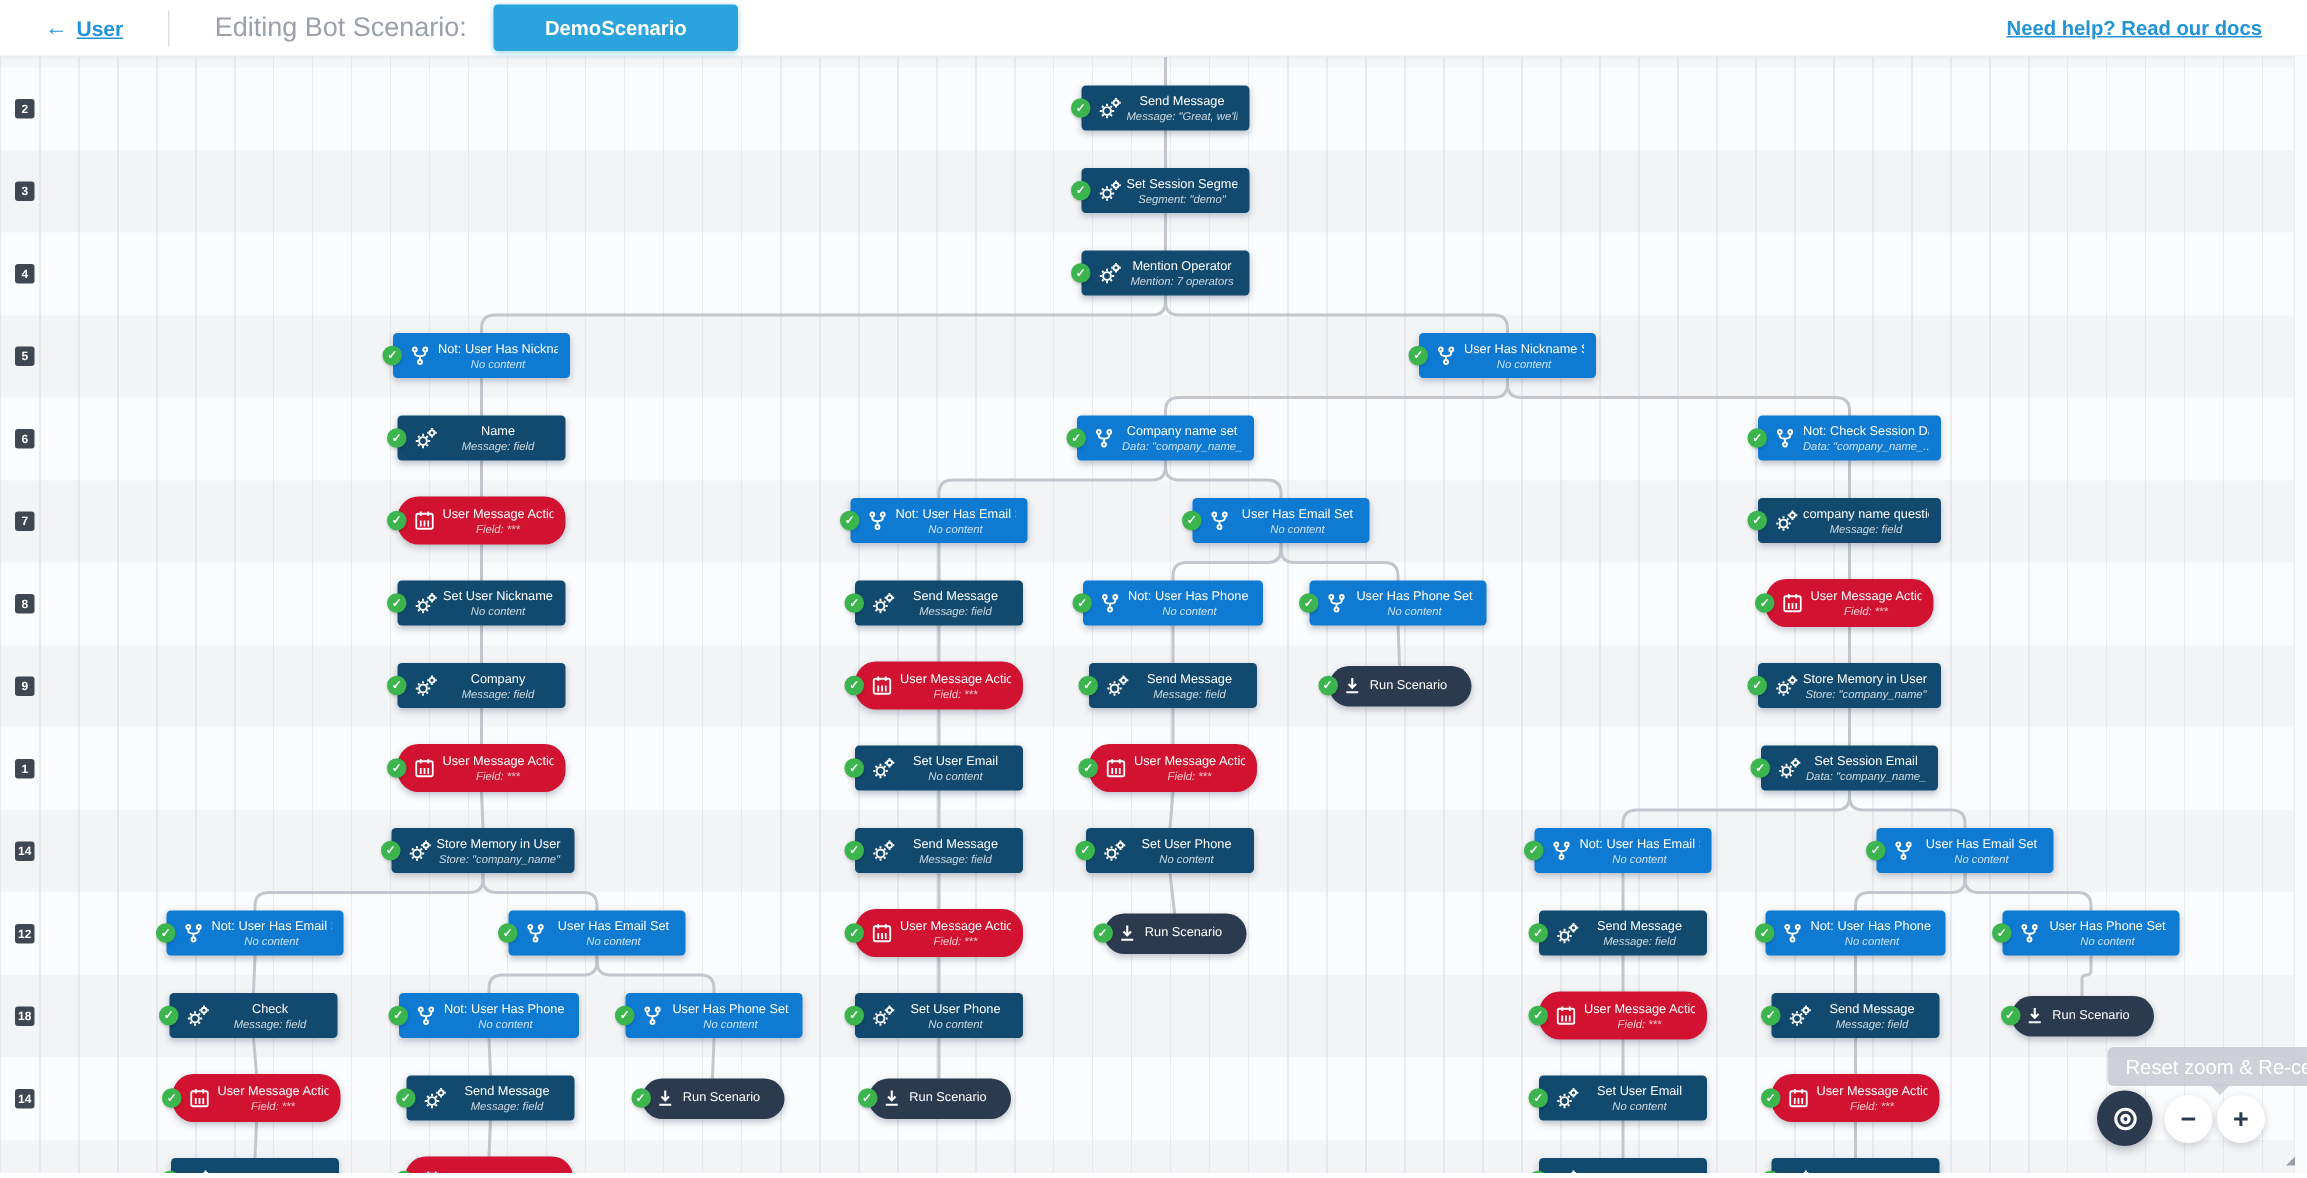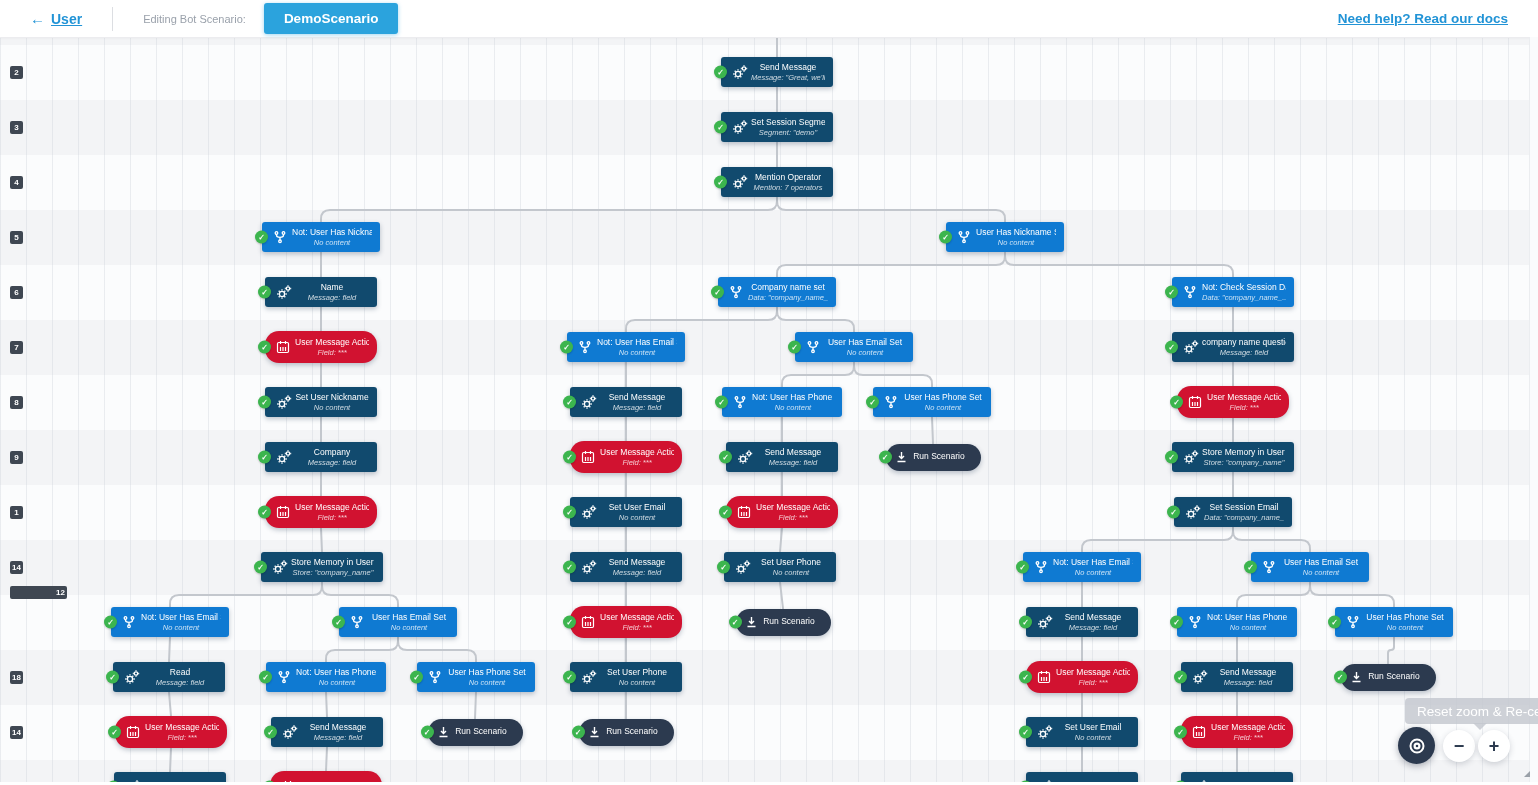--- a/index.html
+++ b/index.html
@@ -7,23 +7,23 @@
 
   
   .header{position:absolute;top:0;left:0;width:1538px;height:37px;background:#fff;
     display:flex;align-items:center;z-index:30;border-bottom:1px solid #ececef;
     box-shadow:0 1px 2px rgba(0,0,0,.03);}
   .back{margin-left:30px;display:flex;align-items:center;gap:6px;color:#2193d6;
     font-size:14px;font-weight:700;cursor:pointer;}
   .back .arrow{font-size:15px;text-decoration:none;}
   .back .lbl{text-decoration:underline;}
   .hdiv{width:1px;height:24px;background:#dcdee2;margin:0 30px;}
-  .editing{color:#9aa1ab;font-size:11px;}
+  .editing{color:#9aa1ab;font-size:18px;}
   .scen-btn{background:#2ba3dd;color:#fff;font-weight:700;font-size:13.5px;
-    padding:8px 20px;border-radius:3px;margin-left:18px;border:none;cursor:pointer;
+    padding:8px 34px;border-radius:3px;margin-left:18px;border:none;cursor:pointer;
     box-shadow:0 1px 4px rgba(43,163,221,.45);text-align:center;}
   .help{margin-left:auto;margin-right:30px;color:#2193d6;font-size:13.5px;
     font-weight:600;text-decoration:underline;cursor:pointer;}
 
   
   .canvas{position:absolute;top:37px;left:0;width:1530px;height:745px;overflow:hidden;
     background-color:#f3f4f6;
     background-image:
       repeating-linear-gradient(90deg, rgba(205,210,218,.38) 0 1px, transparent 1px 26px),
       repeating-linear-gradient(180deg, #fbfcfd 0 55px, #f3f4f6 55px 110px);
@@ -703,21 +703,21 @@
       <span class="check">✓</span>
       <span class="iconwrap">
         <svg width="16" height="16" viewBox="0 0 16 16" fill="none" stroke="#fff" stroke-width="1.3">
           <circle cx="6" cy="10" r="2.6"></circle>
           <path d="M6 6.6V5.2M6 14.8v-1.4M2.6 10H1.2M10.8 10H9.4M3.7 7.7l-1-1M9.3 13.3l-1-1M3.7 12.3l-1 1M9.3 6.7l-1 1"></path>
           <circle cx="12" cy="4.5" r="1.7"></circle>
           <path d="M12 2.3v-1M12 7.7v-1M9.8 4.5h-1M15.2 4.5h-1"></path>
         </svg>
       </span>
       <div class="txt">
-        <span class="title">Read</span>
+        <span class="title">Check</span>
         <span class="sub">Message: field</span>
       </div>
     </div>
     <div class="node n-cond" style="left: 266px; top: 625px; width: 120px; height: 30px;">
       <span class="check">✓</span>
       <span class="iconwrap">
         <svg width="14" height="14" viewBox="0 0 14 14" fill="none" stroke="#fff" stroke-width="1.3">
           <circle cx="3.5" cy="3" r="1.3"></circle>
           <circle cx="10.5" cy="3" r="1.3"></circle>
           <circle cx="7" cy="11.3" r="1.3"></circle>
@@ -933,21 +933,21 @@
     <div class="badge" style="top: 28.5px;">2</div>
     <div class="badge" style="top: 83.5px;">3</div>
     <div class="badge" style="top: 138.5px;">4</div>
     <div class="badge" style="top: 193.5px;">5</div>
     <div class="badge" style="top: 248.5px;">6</div>
     <div class="badge" style="top: 303.5px;">7</div>
     <div class="badge" style="top: 358.5px;">8</div>
     <div class="badge" style="top: 413.5px;">9</div>
     <div class="badge" style="top: 468.5px;">1</div>
     <div class="badge" style="top: 523.5px;">14</div>
-    <div class="badge" style="top: 549px; padding-left: 44px;">12</div>
+    <div class="badge" style="top: 579px;">12</div>
     <div class="badge" style="top: 633.5px;">18</div>
     <div class="badge" style="top: 688.5px;">14</div>
   </div>
 
 <div class="tooltip">Reset zoom &amp; Re-center</div>
 <div class="ctl ctl-target">
   <span style="display:flex;">
     <svg width="20" height="20" viewBox="0 0 20 20" fill="none" stroke="#fff">
       <circle cx="10" cy="10" r="6.5" stroke-width="2"></circle>
       <circle cx="10" cy="10" r="2.4" stroke-width="2.2"></circle>

